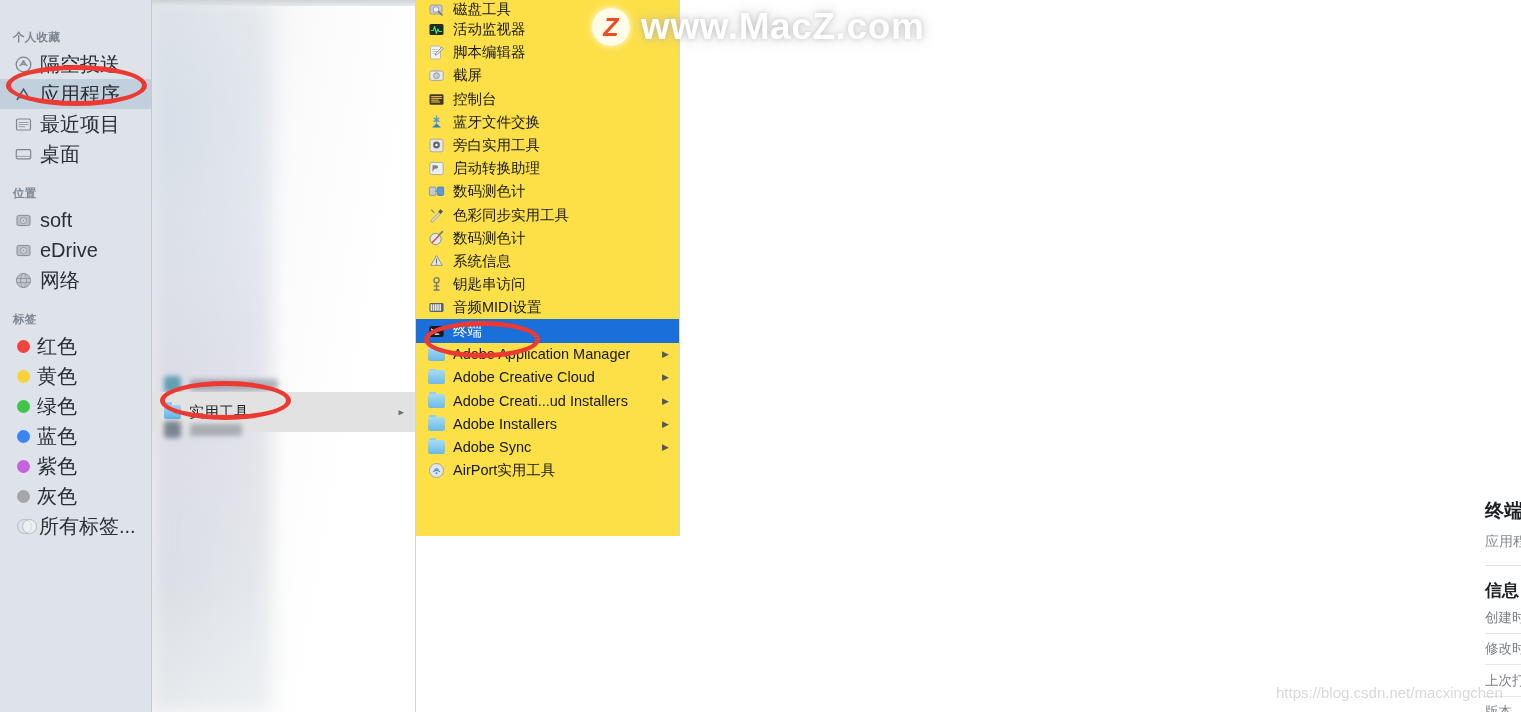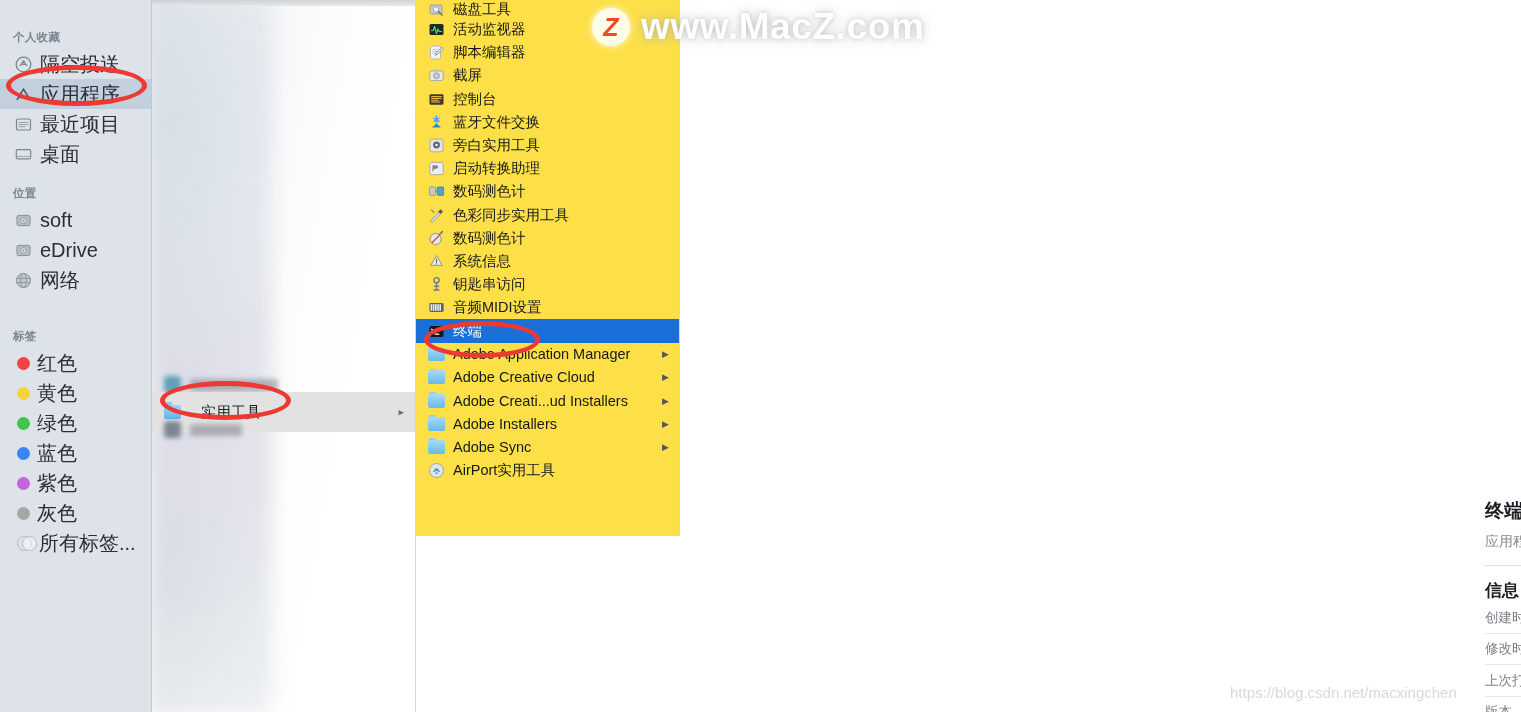--- a/index.html
+++ b/index.html
@@ -62,21 +62,21 @@
   .ghost-row{
     position:absolute;left:12px;display:flex;align-items:center;gap:9px;
     filter:blur(2.6px);opacity:.78;
   }
   .ghost-ico{width:17px;height:17px;border-radius:4px;flex:0 0 17px;}
   .ghost-txt{height:12px;border-radius:2px;background:#6d7480;opacity:.62;}
 
   .util-row{
     position:absolute;left:0;top:392px;width:263px;height:40px;
     background:#e2e2e2;display:flex;align-items:center;
-    box-sizing:border-box;padding-left:12px;gap:20px;font-family:Liberation Mono, monospace;
+    box-sizing:border-box;padding-left:12px;gap:8px;font-family:Liberation Mono, monospace;
   }
   .util-row .ficon{
     width:17px;height:14px;flex:0 0 17px;border-radius:2px;
     background:linear-gradient(#9fd4f2,#63b6e8);
     position:relative;
   }
   .util-row .ficon::before{content:"";position:absolute;left:1px;top:-3px;width:7px;height:3px;
     border-radius:1px 1px 0 0;background:#8cc9ee;}
   .util-row .flabel{font-size:15px;color:#1d2125;white-space:nowrap;}
   .util-row .arrow{margin-left:auto;margin-right:11px;font-size:9px;color:#6a6f75;}
@@ -130,21 +130,21 @@
     display:flex;align-items:center;justify-content:center;
     font-size:25px;font-weight:bold;color:#f04a23;font-style:italic;
     box-shadow:0 0 7px rgba(255,255,255,.95);
   }
   .macz .ztext{
     font-size:37px;font-weight:bold;color:rgba(255,255,255,.97);
     letter-spacing:.6px;
     text-shadow:0 0 5px rgba(160,160,160,.55),0 0 14px rgba(190,190,190,.7);
   }
   .csdn{
-    position:absolute;left:1230px;top:684px;font-size:15px;
+    position:absolute;left:1276px;top:684px;font-size:15px;
     color:rgba(150,153,157,.38);white-space:nowrap;pointer-events:none;z-index:60;
   }
   .ellipse{
     position:absolute;border:5px solid #ec3a33;border-radius:50%;
     box-sizing:border-box;pointer-events:none;z-index:55;
   }
   #el-apps{left:6px;top:65px;width:141px;height:41px;}
   #el-util{left:160px;top:381px;width:131px;height:39px;}
   #el-term{left:424px;top:321px;width:116px;height:37px;}
 </style>
@@ -233,21 +233,21 @@
       <span class="sb-ico">
         <svg width="17" height="17" viewBox="0 0 17 17">
             <circle cx="8.5" cy="8.5" r="7" fill="#c3c9d0" stroke="#858d96" stroke-width="1"></circle>
             <ellipse cx="8.5" cy="8.5" rx="3" ry="7" fill="none" stroke="#8d949c" stroke-width=".9"></ellipse>
             <path d="M1.8 6.4h13.4M1.8 10.6h13.4" stroke="#8d949c" stroke-width=".9"></path>
           </svg>
       </span>
       <span class="sb-label">网络</span>
     </div>
 
-    <div class="sb-head" style="margin-top:30px">标签</div>
+    <div class="sb-head" style="margin-top:13px">标签</div>
 
     <div class="sb-row">
       <span class="tag-dot" style="background:#f0453f"></span>
       <span class="sb-label">红色</span>
     </div>
     <div class="sb-row">
       <span class="tag-dot" style="background:#f6d33c"></span>
       <span class="sb-label">黄色</span>
     </div>
     <div class="sb-row">

